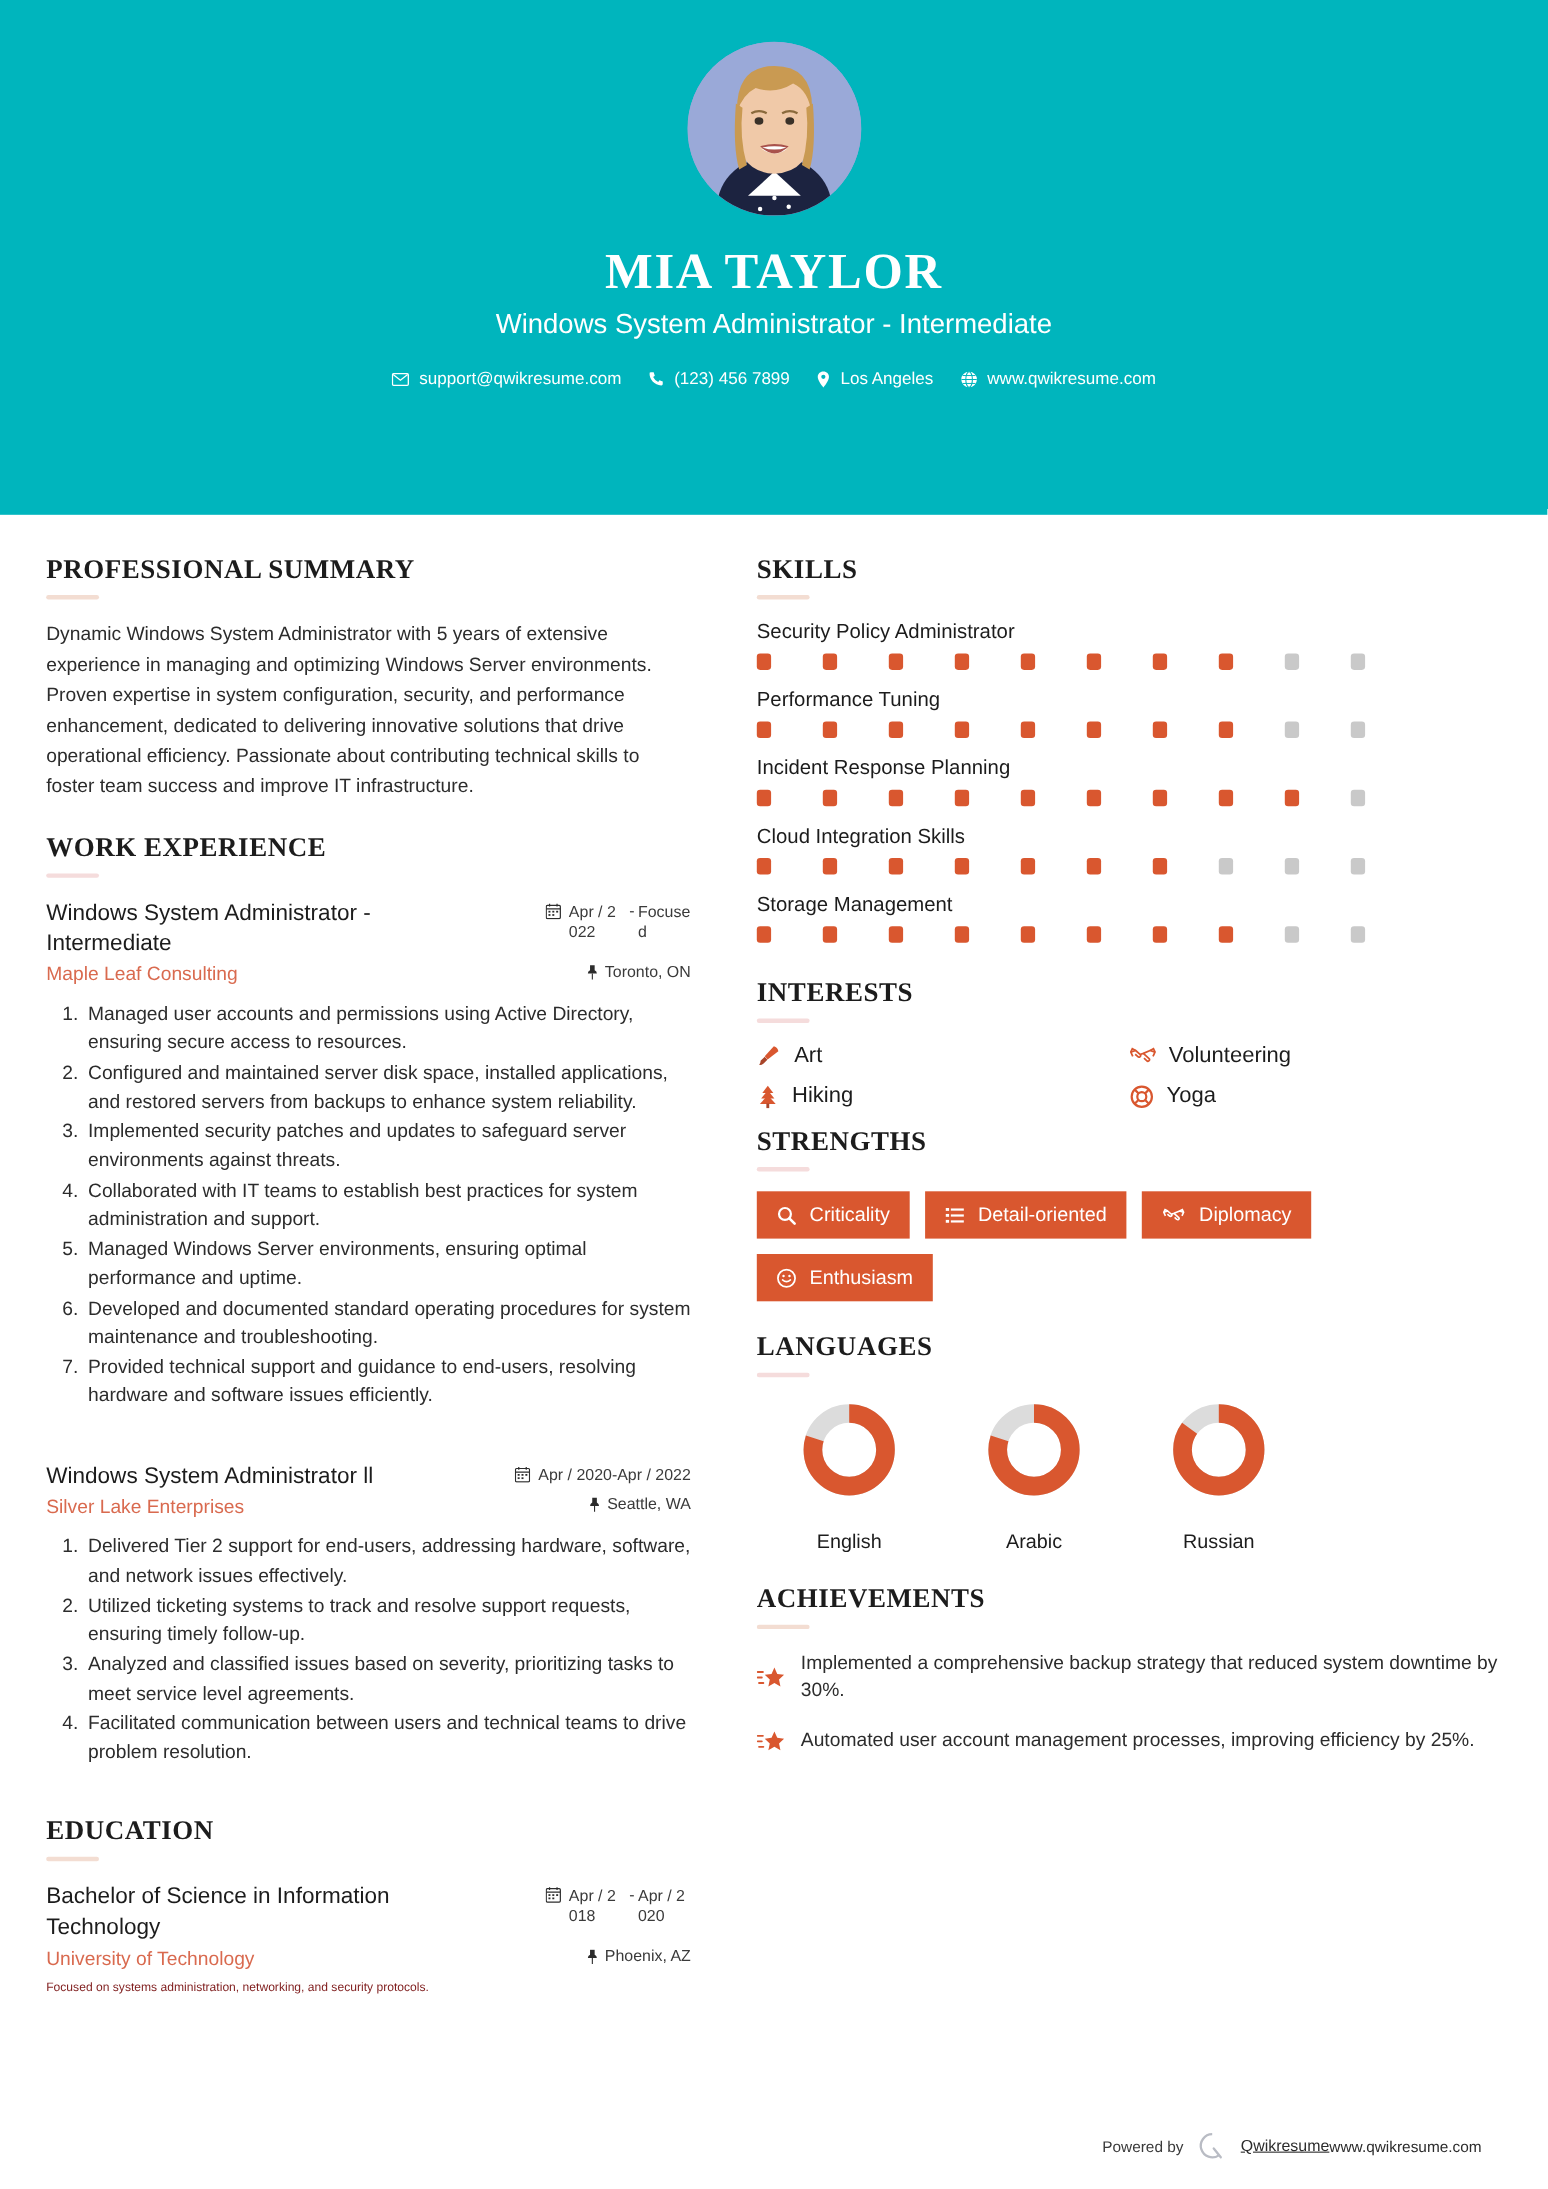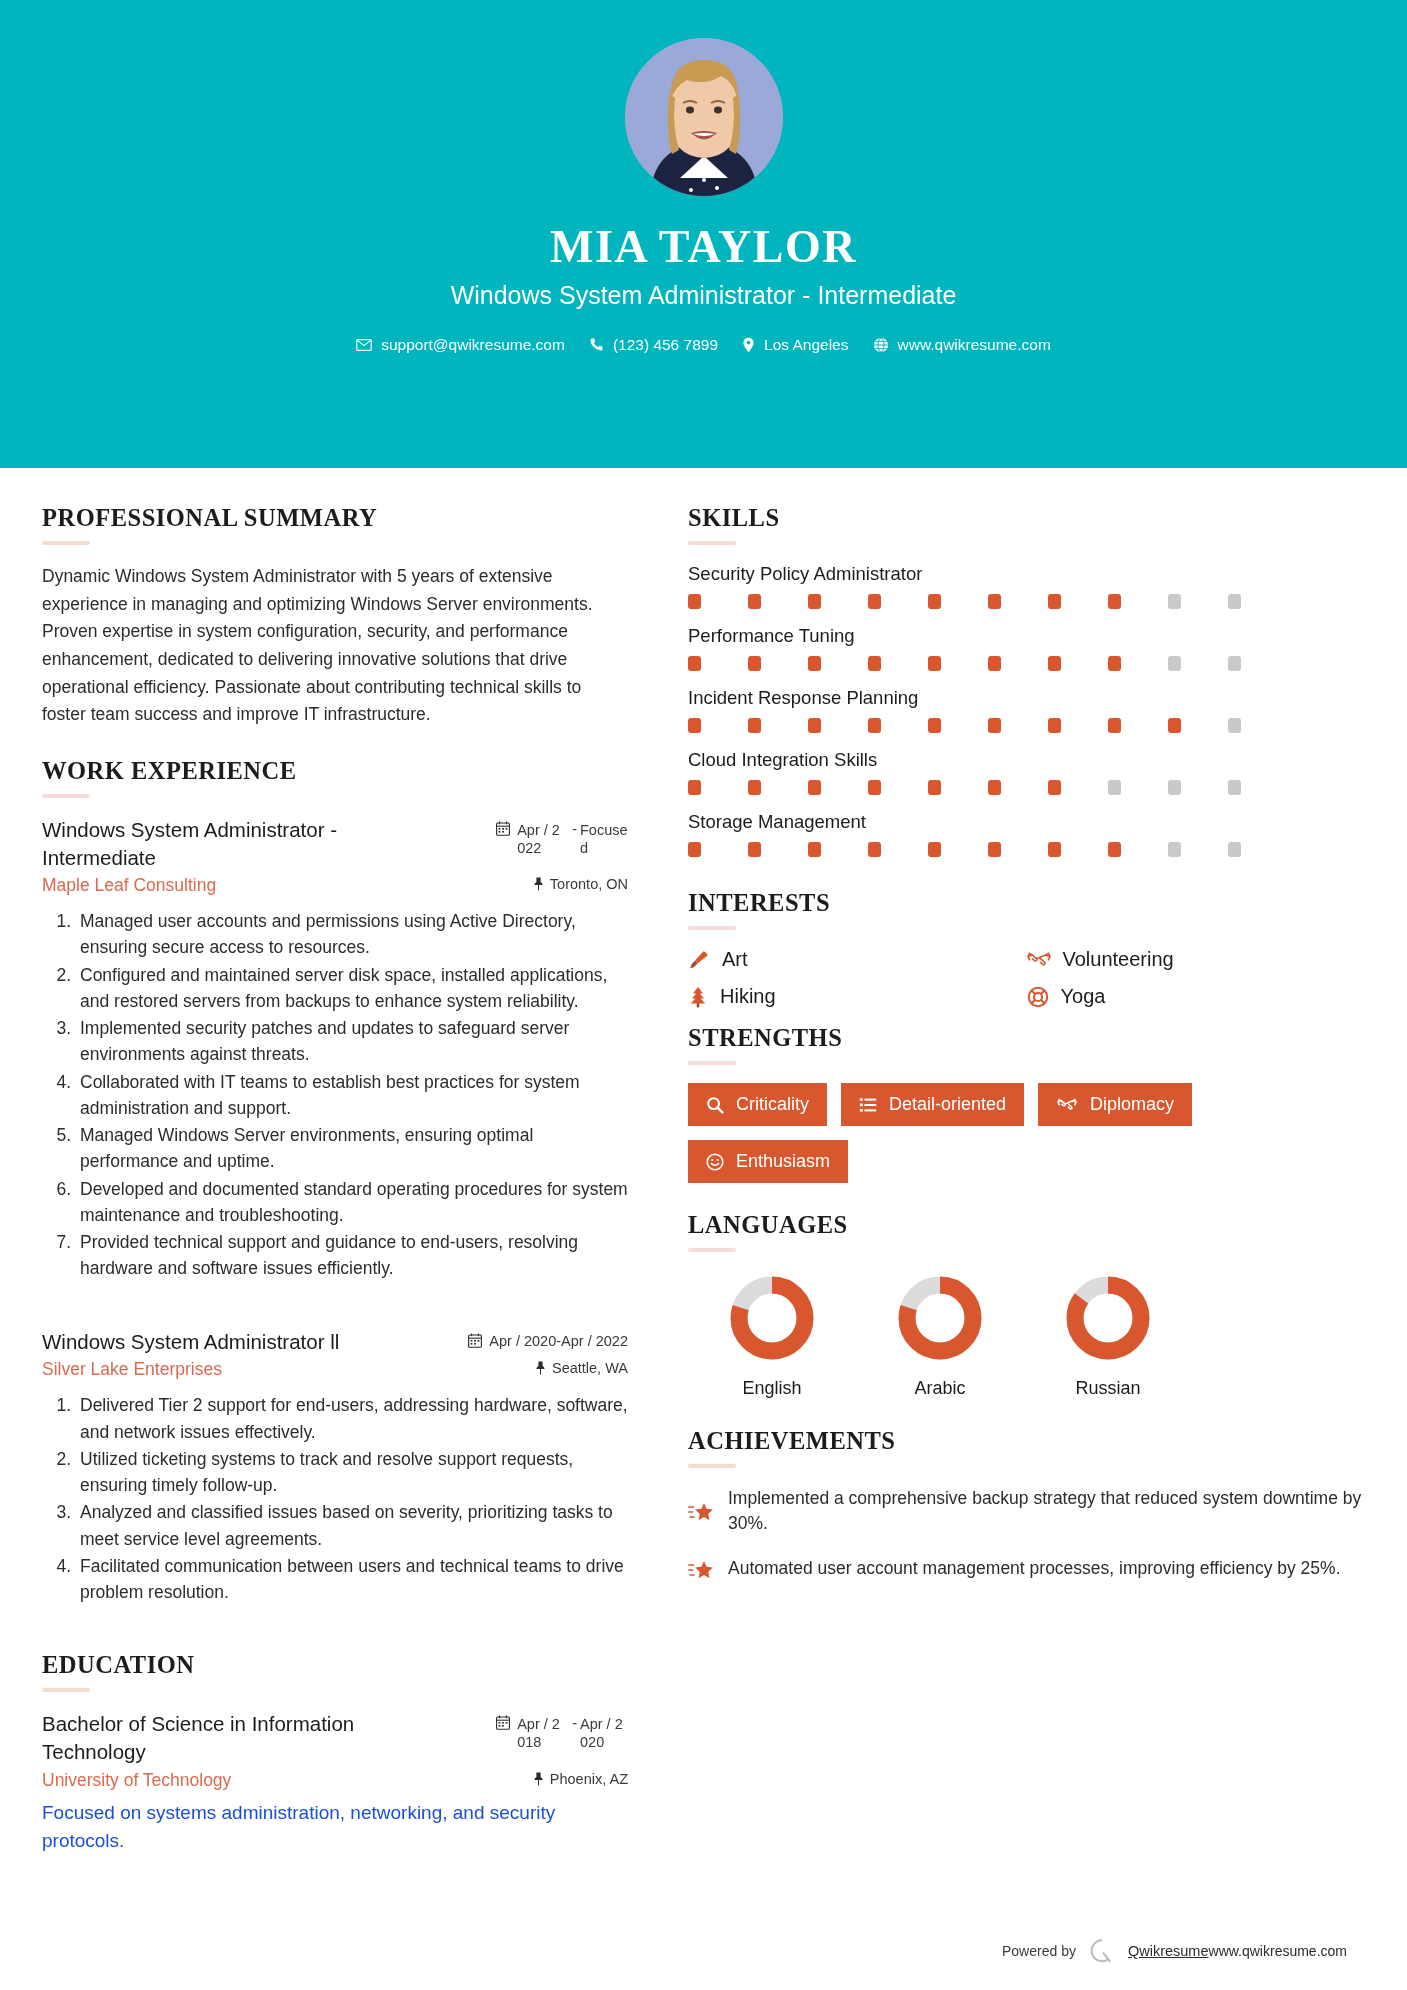--- a/index.html
+++ b/index.html
@@ -145,23 +145,23 @@
   }
   ol.bullets {
     margin: 12px 0 0 0;
     padding-left: 34px;
     font-size: 17.5px;
     line-height: 1.5;
     color: #2c2c2c;
   }
   ol.bullets li { margin-bottom: 1px; padding-left: 4px; }
   .entry-desc {
-    font-size: 19px;
+    font-size: 11px;
     line-height: 1.5;
-    color: #1d4ed8;
+    color: #7f1d1d;
     margin-top: 8px;
   }
   .spacer-lg { height: 40px; }
   .spacer-md { height: 28px; }
   .spacer-sm { height: 16px; }
 
   
   .skill-block { margin-bottom: 16px; }
   .skill-name {
     font-size: 18.5px;
@@ -216,20 +216,21 @@
   .lang-row {
     display: flex;
     gap: 0;
     margin-top: 4px;
   }
   .lang-item {
     width: 168px;
     display: flex;
     flex-direction: column;
     align-items: center;
+    gap: 13px;
   }
   .lang-label {
     margin-top: 12px;
     font-size: 18px;
     color: #1c1c1c;
   }
 
   
   .ach {
     display: flex;

